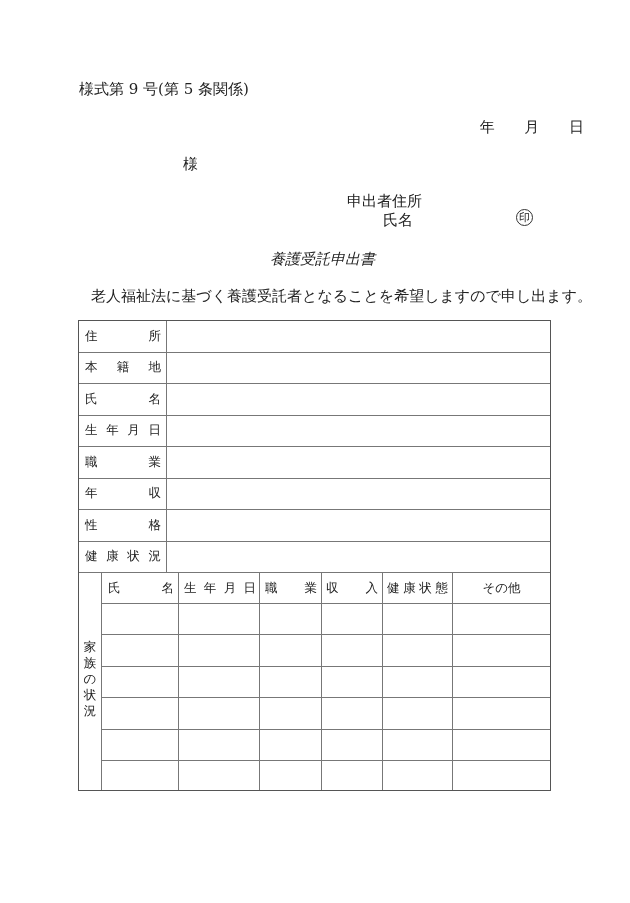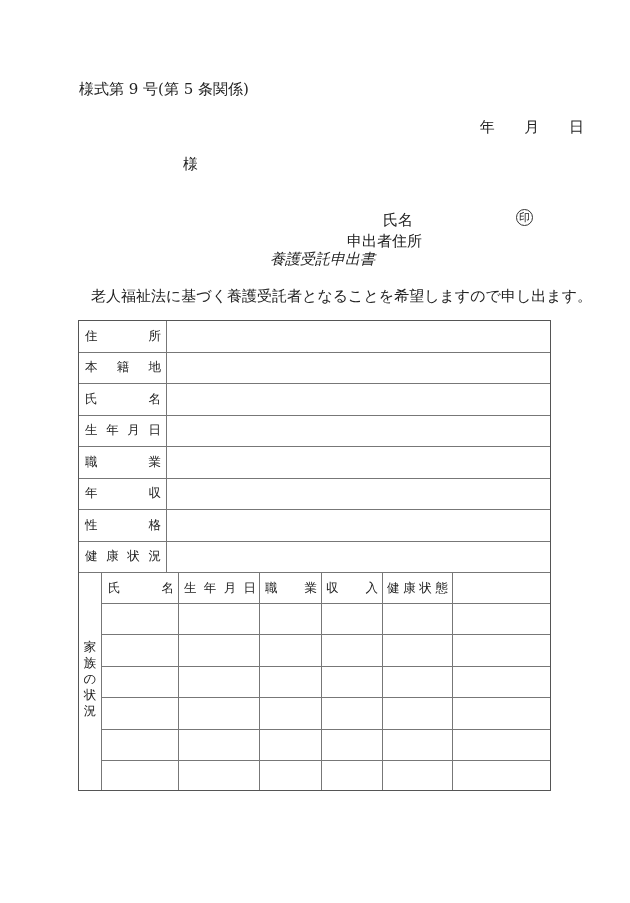--- a/index.html
+++ b/index.html
@@ -15,21 +15,21 @@
       color: #222222;
       overflow: hidden;
     }
     .abs { position: absolute; white-space: nowrap; }
     .t13 { font-size: 15px; }
     #form-number { left: 79px; top: 80px; }
     #date-line { left: 463px; top: 118px; word-spacing: 0; margin-left: 12px; }
     #date-line span { display: inline-block; }
     #date-line .gap { width: 20px; }
     #addressee { left: 183px; top: 155px; }
-    #applicant-address { left: 347px; top: 192px; margin-top: 40px; }
+    #applicant-address { left: 347px; top: 192px; }
     #applicant-name { left: 383px; top: 211px; }
     #seal {
       left: 522px; top: 209px;
       font-size: 12px;
     }
     #seal .circ {
       display: inline-block;
       width: 15px; height: 15px;
       border: 1px solid #333;
       border-radius: 50%;
@@ -209,20 +209,21 @@
   <div class="cell-label" style="left:247px;top:252px;width:52px;height:30px;">
     <span>収</span>
     <span>入</span>
   </div>
   <div class="cell-label" style="left:308px;top:252px;width:61px;height:30px;">
     <span>健</span>
     <span>康</span>
     <span>状</span>
     <span>態</span>
   </div>
+  <div class="cell-center" style="left:374px;top:252px;width:97px;line-height:30px;">その他</div>
 
   <div style="position:absolute;left:23px;top:283px;width:448px;height:30px;">
     <div class="row-field" style="left:0;top:0;width:76px;height:30px;"></div>
     <div class="row-field" style="left:77px;top:0;width:80px;height:30px;"></div>
     <div class="row-field" style="left:158px;top:0;width:61px;height:30px;"></div>
     <div class="row-field" style="left:220px;top:0;width:60px;height:30px;"></div>
     <div class="row-field" style="left:281px;top:0;width:69px;height:30px;"></div>
     <div class="row-field" style="left:351px;top:0;width:97px;height:30px;"></div>
   </div>
   <div style="position:absolute;left:23px;top:314px;width:448px;height:31px;">

